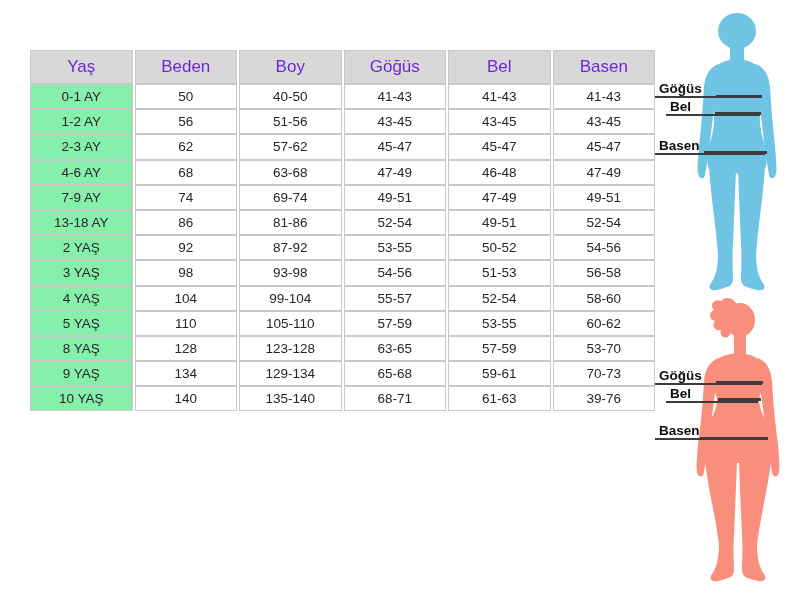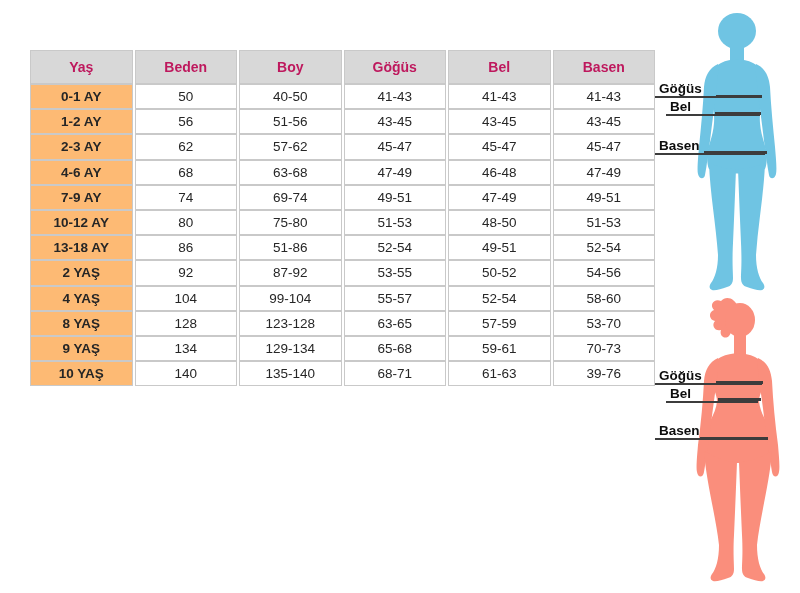--- a/index.html
+++ b/index.html
@@ -10,24 +10,24 @@
   
   table.size{
     position:absolute;left:28px;top:50px;width:629px;
     border-collapse:separate;border-spacing:2px 0;table-layout:fixed;
   }
   table.size th, table.size td{
     border:1px solid #c9c9c9;text-align:center;vertical-align:middle;
     padding:0;background:#ffffff;
   }
   table.size thead th{
-    background:#d8d8d8;color:#be185d;font-weight:700;font-size:14px;height:32px;
+    background:#d8d8d8;color:#6d28d9;font-weight:400;font-size:17px;height:32px;
   }
   table.size tbody th{
-    background:#fdba74;font-weight:700;
+    background:#86efac;font-weight:400;
   }
   table.size tbody th, table.size tbody td{
     font-size:13.5px;color:#262626;height:23.2px;
   }
   
   svg.fig{position:absolute;}
   .mlabel{
     position:absolute;height:17px;box-sizing:border-box;
     border-bottom:2px solid #3c3c3c;
     font-weight:700;font-size:13.5px;line-height:15px;color:#0d0d0d;
@@ -86,50 +86,58 @@
         </tr>
         <tr>
           <th>7-9 AY</th>
           <td>74</td>
           <td>69-74</td>
           <td>49-51</td>
           <td>47-49</td>
           <td>49-51</td>
         </tr>
         <tr>
-          <th>10-12 AY</th>
-          <td>80</td>
-          <td>75-80</td>
-          <td>51-53</td>
-          <td>48-50</td>
-          <td>51-53</td>
-        </tr>
-        <tr>
           <th>13-18 AY</th>
           <td>86</td>
-          <td>51-86</td>
+          <td>81-86</td>
           <td>52-54</td>
           <td>49-51</td>
           <td>52-54</td>
         </tr>
         <tr>
           <th>2 YAŞ</th>
           <td>92</td>
           <td>87-92</td>
           <td>53-55</td>
           <td>50-52</td>
           <td>54-56</td>
         </tr>
         <tr>
+          <th>3 YAŞ</th>
+          <td>98</td>
+          <td>93-98</td>
+          <td>54-56</td>
+          <td>51-53</td>
+          <td>56-58</td>
+        </tr>
+        <tr>
           <th>4 YAŞ</th>
           <td>104</td>
           <td>99-104</td>
           <td>55-57</td>
           <td>52-54</td>
           <td>58-60</td>
+        </tr>
+        <tr>
+          <th>5 YAŞ</th>
+          <td>110</td>
+          <td>105-110</td>
+          <td>57-59</td>
+          <td>53-55</td>
+          <td>60-62</td>
         </tr>
         <tr>
           <th>8 YAŞ</th>
           <td>128</td>
           <td>123-128</td>
           <td>63-65</td>
           <td>57-59</td>
           <td>53-70</td>
         </tr>
         <tr>

